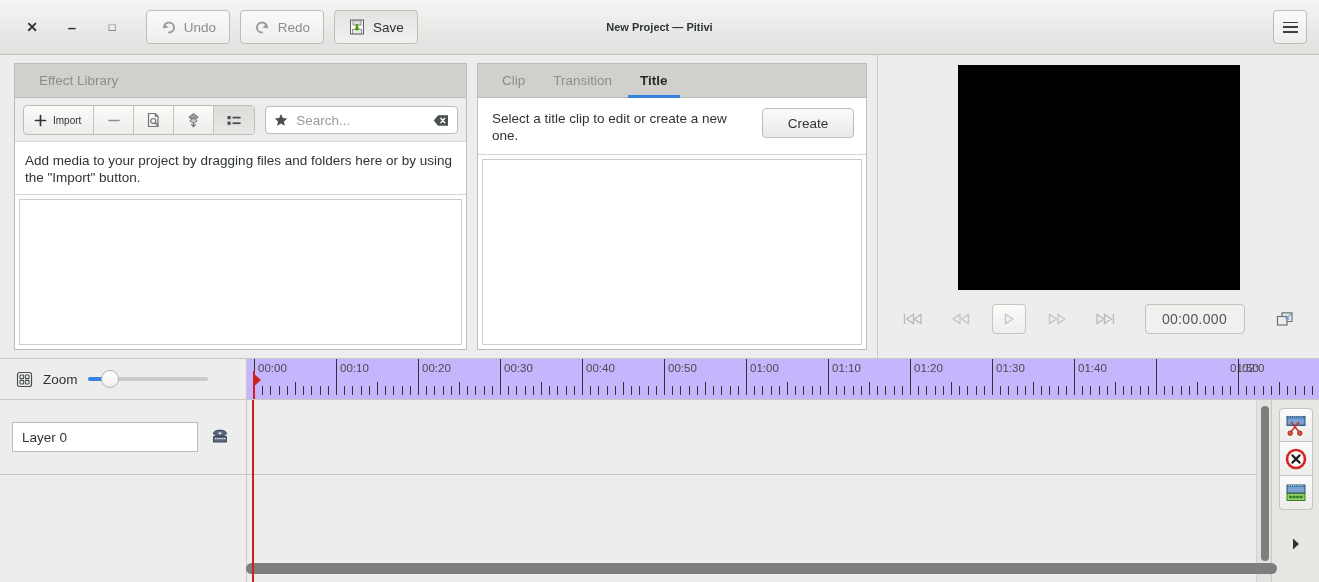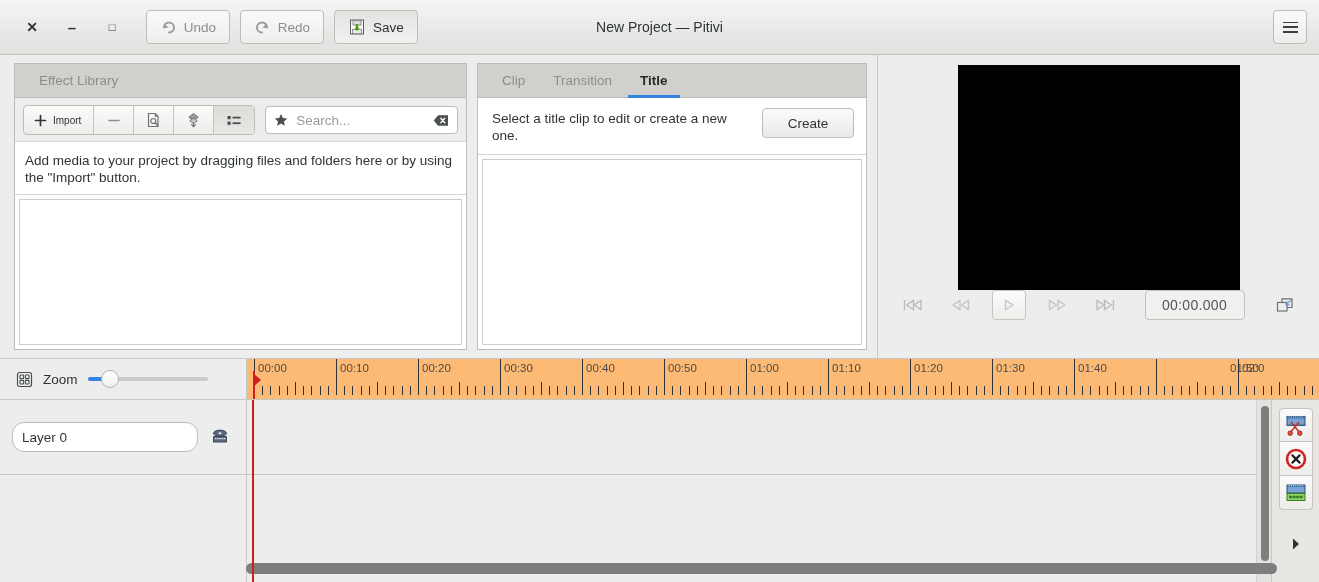--- a/index.html
+++ b/index.html
@@ -37,21 +37,21 @@
     background: linear-gradient(to bottom, #fafafa, #ededec);
     border: 1px solid #bfbcb8; border-radius: 4px;
     font-size: 13.5px; color: #8b8e8f;
   }
   .tbtn.enabled { color: #2e3436; }
   .tbtn.enabled.pressed { background: linear-gradient(to bottom, #e4e3e1, #f2f1f0); }
   .tbtn svg { display: block; }
 
   .wtitle {
     position: absolute; left: 0; right: 0; text-align: center;
-    font-size: 14px; font-weight: 400; color: #2e3436; pointer-events: none;
+    font-size: 11px; font-weight: 700; color: #2e3436; pointer-events: none;
   }
   .menu-btn {
     margin-left: auto; width: 34px; height: 34px;
     background: linear-gradient(to bottom, #fafafa, #ededec);
     border: 1px solid #bfbcb8; border-radius: 4px;
     display: flex; align-items: center; justify-content: center; z-index: 2;
   }
   .menu-btn .bars { width: 15px; height: 11px; display: flex; flex-direction: column; justify-content: space-between; }
   .menu-btn .bars i { display: block; height: 1.6px; background: #3b3f41; }
 
@@ -102,21 +102,21 @@
   .cp-text { flex: 1; font-size: 13.5px; line-height: 17px; color: #2e3436; padding-top: 2px; }
   .cp-create {
     width: 92px; height: 30px; display: flex; align-items: center; justify-content: center;
     font-size: 13.5px; color: #2e3436;
     background: linear-gradient(to bottom, #fbfbfa, #eae9e7);
     border: 1px solid #bfbcb8; border-radius: 4px;
   }
   .cp-rest { flex: 1; background: #ffffff; margin: 4px 4px 4px 4px; border: 1px solid #cfcdca; }
 
   .viewer-screen { width: 282px; height: 225px; background: #000000; }
-  .viewer-controls { display: flex; align-items: flex-end; gap: 14px; }
+  .viewer-controls { display: flex; align-items: flex-end; gap: 14px; margin-top: 14px; }
   .vbtn { width: 34px; height: 30px; display: flex; align-items: center; justify-content: center; }
   .vbtn.play { border: 1px solid #c6c3c0; border-radius: 4px;
                background: linear-gradient(to bottom, #fbfbfa, #efeeec); }
   .timecode {
     margin-left: 9px; height: 30px; width: 100px; display: flex; align-items: center; justify-content: center;
     background: #f1f0ef; border: 1px solid #c3c1be; border-radius: 4px;
     font-size: 14px; color: #555; letter-spacing: .3px;
   }
   .vbtn.undock { margin-left: 9px; }
 
@@ -125,31 +125,31 @@
               background: #ededed; position: relative; }
   .tl-top { height: 40px; display: flex; align-items: stretch; }
   .zoombar { width: 246px; display: flex; align-items: center; gap: 10px; padding-left: 16px; }
   .zoombar .zlabel { font-size: 13.5px; color: #2e3436; }
   .slider { position: relative; width: 120px; height: 16px; display: flex; align-items: center; }
   .slider .track { position: absolute; left: 0; right: 0; height: 4px; background: #cdcbc8; border-radius: 2px; }
   .slider .fill  { position: absolute; left: 0; width: 22px; height: 4px; background: #3584e4; border-radius: 2px; }
   .slider .knob  { position: absolute; left: 13px; width: 18px; height: 18px; border-radius: 50%;
                    background: linear-gradient(to bottom, #ffffff, #f0efed); border: 1px solid #b5b2ae; }
 
-  .ruler { flex: 1; position: relative; background: #fdba74; overflow: hidden;
+  .ruler { flex: 1; position: relative; background: #c4b5fd; overflow: hidden;
            border-left: 1px solid #c9c7c4; }
   .ruler .tick { position: absolute; bottom: 4px; width: 1px; background: #2e3436; }
   .ruler .tlabel { position: absolute; top: 3px; font-size: 11.5px; color: #4a4a4a; white-space: nowrap; }
 
   .tl-body { flex: 1; display: flex; position: relative; border-top: 1px solid #c9c7c4; }
   .layer-col { width: 246px; position: relative; }
   .layer-row { height: 75px; border-bottom: 1px solid #c9c7c4; display: flex; align-items: center;
                padding: 0 0 0 12px; gap: 12px; }
   .layer-name {
-    width: 186px; height: 30px; background: #ffffff; border: 1px solid #bfbcb8; border-radius: 12px;
+    width: 186px; height: 30px; background: #ffffff; border: 1px solid #bfbcb8; border-radius: 0;
     display: flex; align-items: center; padding: 0 9px; font-size: 13.5px; color: #2e3436;
   }
   .layer-extra { flex: 1; }
 
   .tracks { flex: 1; position: relative; border-left: 1px solid #c9c7c4; background: #ededed; }
   .track-row { height: 75px; border-bottom: 1px solid #c9c7c4; }
   .playhead { position: absolute; top: 0; bottom: 0; width: 2px; background: #d01f1f; z-index: 5; }
   .playhead-head { position: absolute; top: 0; width: 0; height: 0;
                    border-top: 7px solid transparent; border-bottom: 7px solid transparent;
                    border-left: 8px solid #d01f1f; z-index: 6; }

